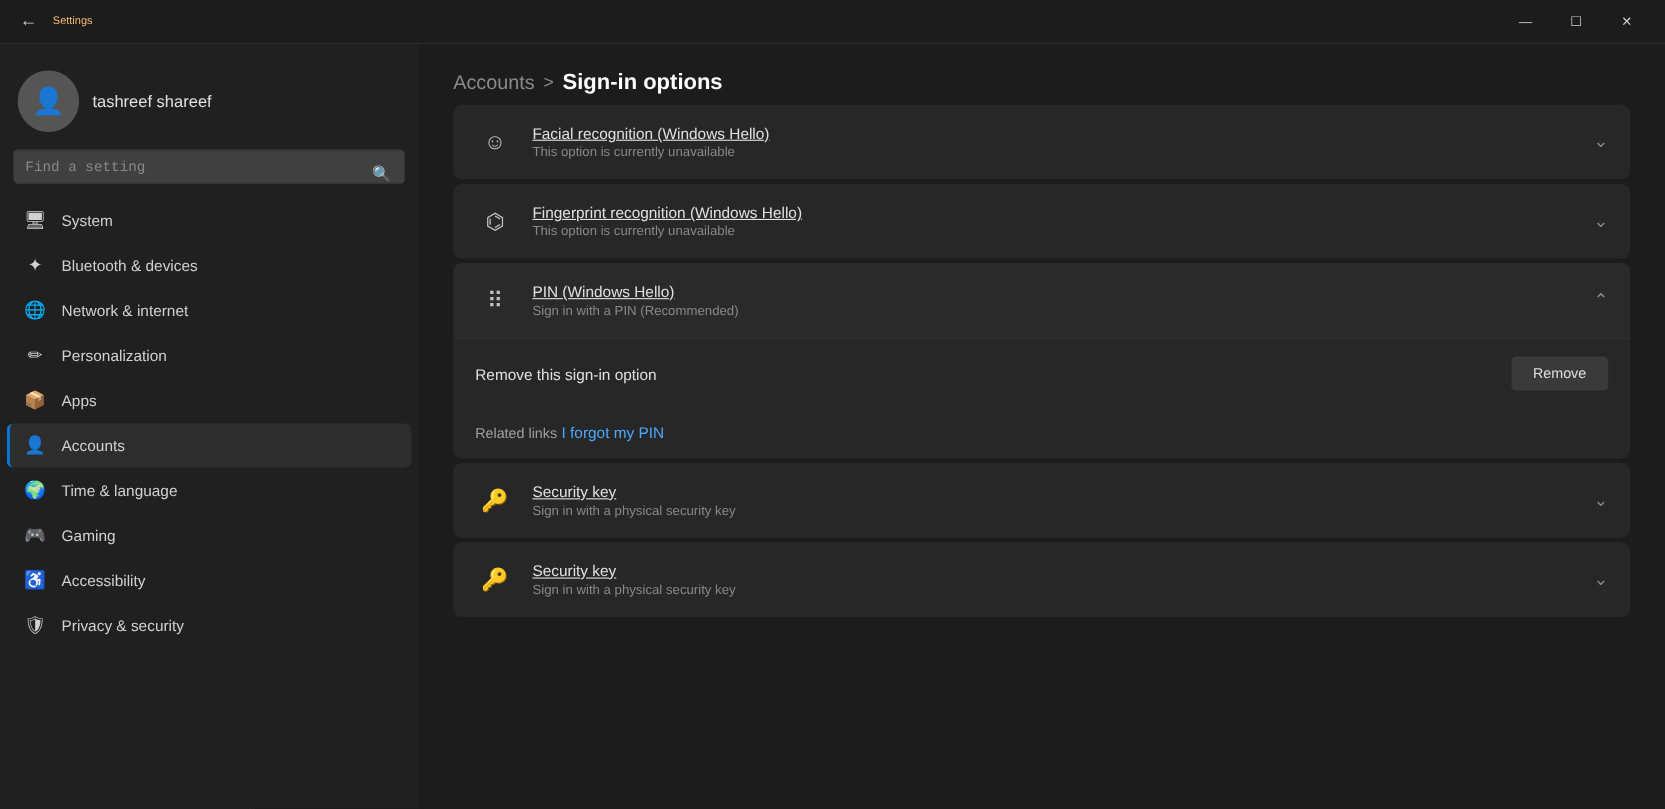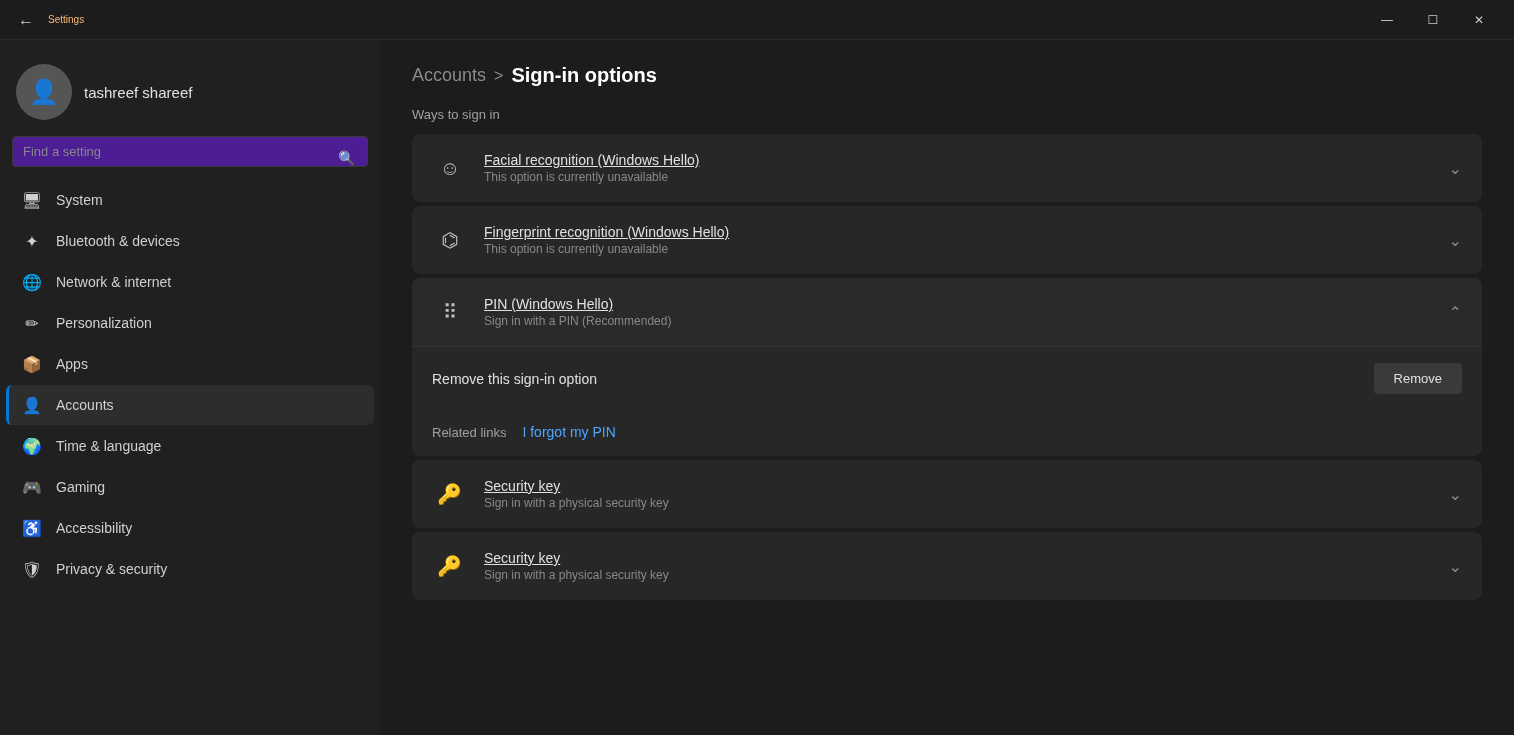--- a/index.html
+++ b/index.html
@@ -85,27 +85,28 @@
     .user-name {
       font-size: 15px;
       color: #e0e0e0;
     }
     .search-container {
       padding: 0 12px 12px 12px;
       position: relative;
     }
     .search-input {
       width: 100%;
-      background: #4c1d95;
+      background: #404040;
       border: 1px solid #3a3a3a;
       border-radius: 4px;
       color: #e0e0e0;
       font-size: 13px;
       padding: 7px 36px 7px 10px;
       outline: none;
+      font-family: Liberation Mono, monospace;
     }
     .search-input::placeholder { color: #888; }
     .search-icon-wrap {
       position: absolute;
       right: 24px; top: 50%;
       transform: translateY(-50%);
       color: #888;
       font-size: 14px;
     }
     .nav-item {
@@ -228,21 +229,21 @@
       color: #e0e0e0;
       font-size: 13px;
       padding: 8px 20px;
       cursor: pointer;
       white-space: nowrap;
     }
     .pin-related {
       padding: 14px 0 16px 0;
       display: flex;
       align-items: center;
-      gap: 16px;
+      gap: 4px;
     }
     .related-label {
       font-size: 13px;
       color: #a0a0a0;
     }
     .related-link {
       color: #4da6ff;
       font-size: 14px;
       cursor: pointer;
       text-decoration: none;
@@ -328,21 +329,20 @@
   </div>
 
   <div class="content">
 
     <div class="breadcrumb">
       <span class="breadcrumb-link">Accounts</span>
       <span class="breadcrumb-sep">&gt;</span>
       <span class="page-title">Sign-in options</span>
     </div>
 
-    <div class="section-label">Ways to sign in</div>
 
     <div id="signin-list">
         <div class="setting-card">
       <div class="setting-row">
         <div class="setting-icon">☺</div>
         <div class="setting-text">
           <div class="setting-title">Facial recognition (Windows Hello)</div>
           <div class="setting-desc">This option is currently unavailable</div>
         </div>
         <span class="chevron">⌄</span>

